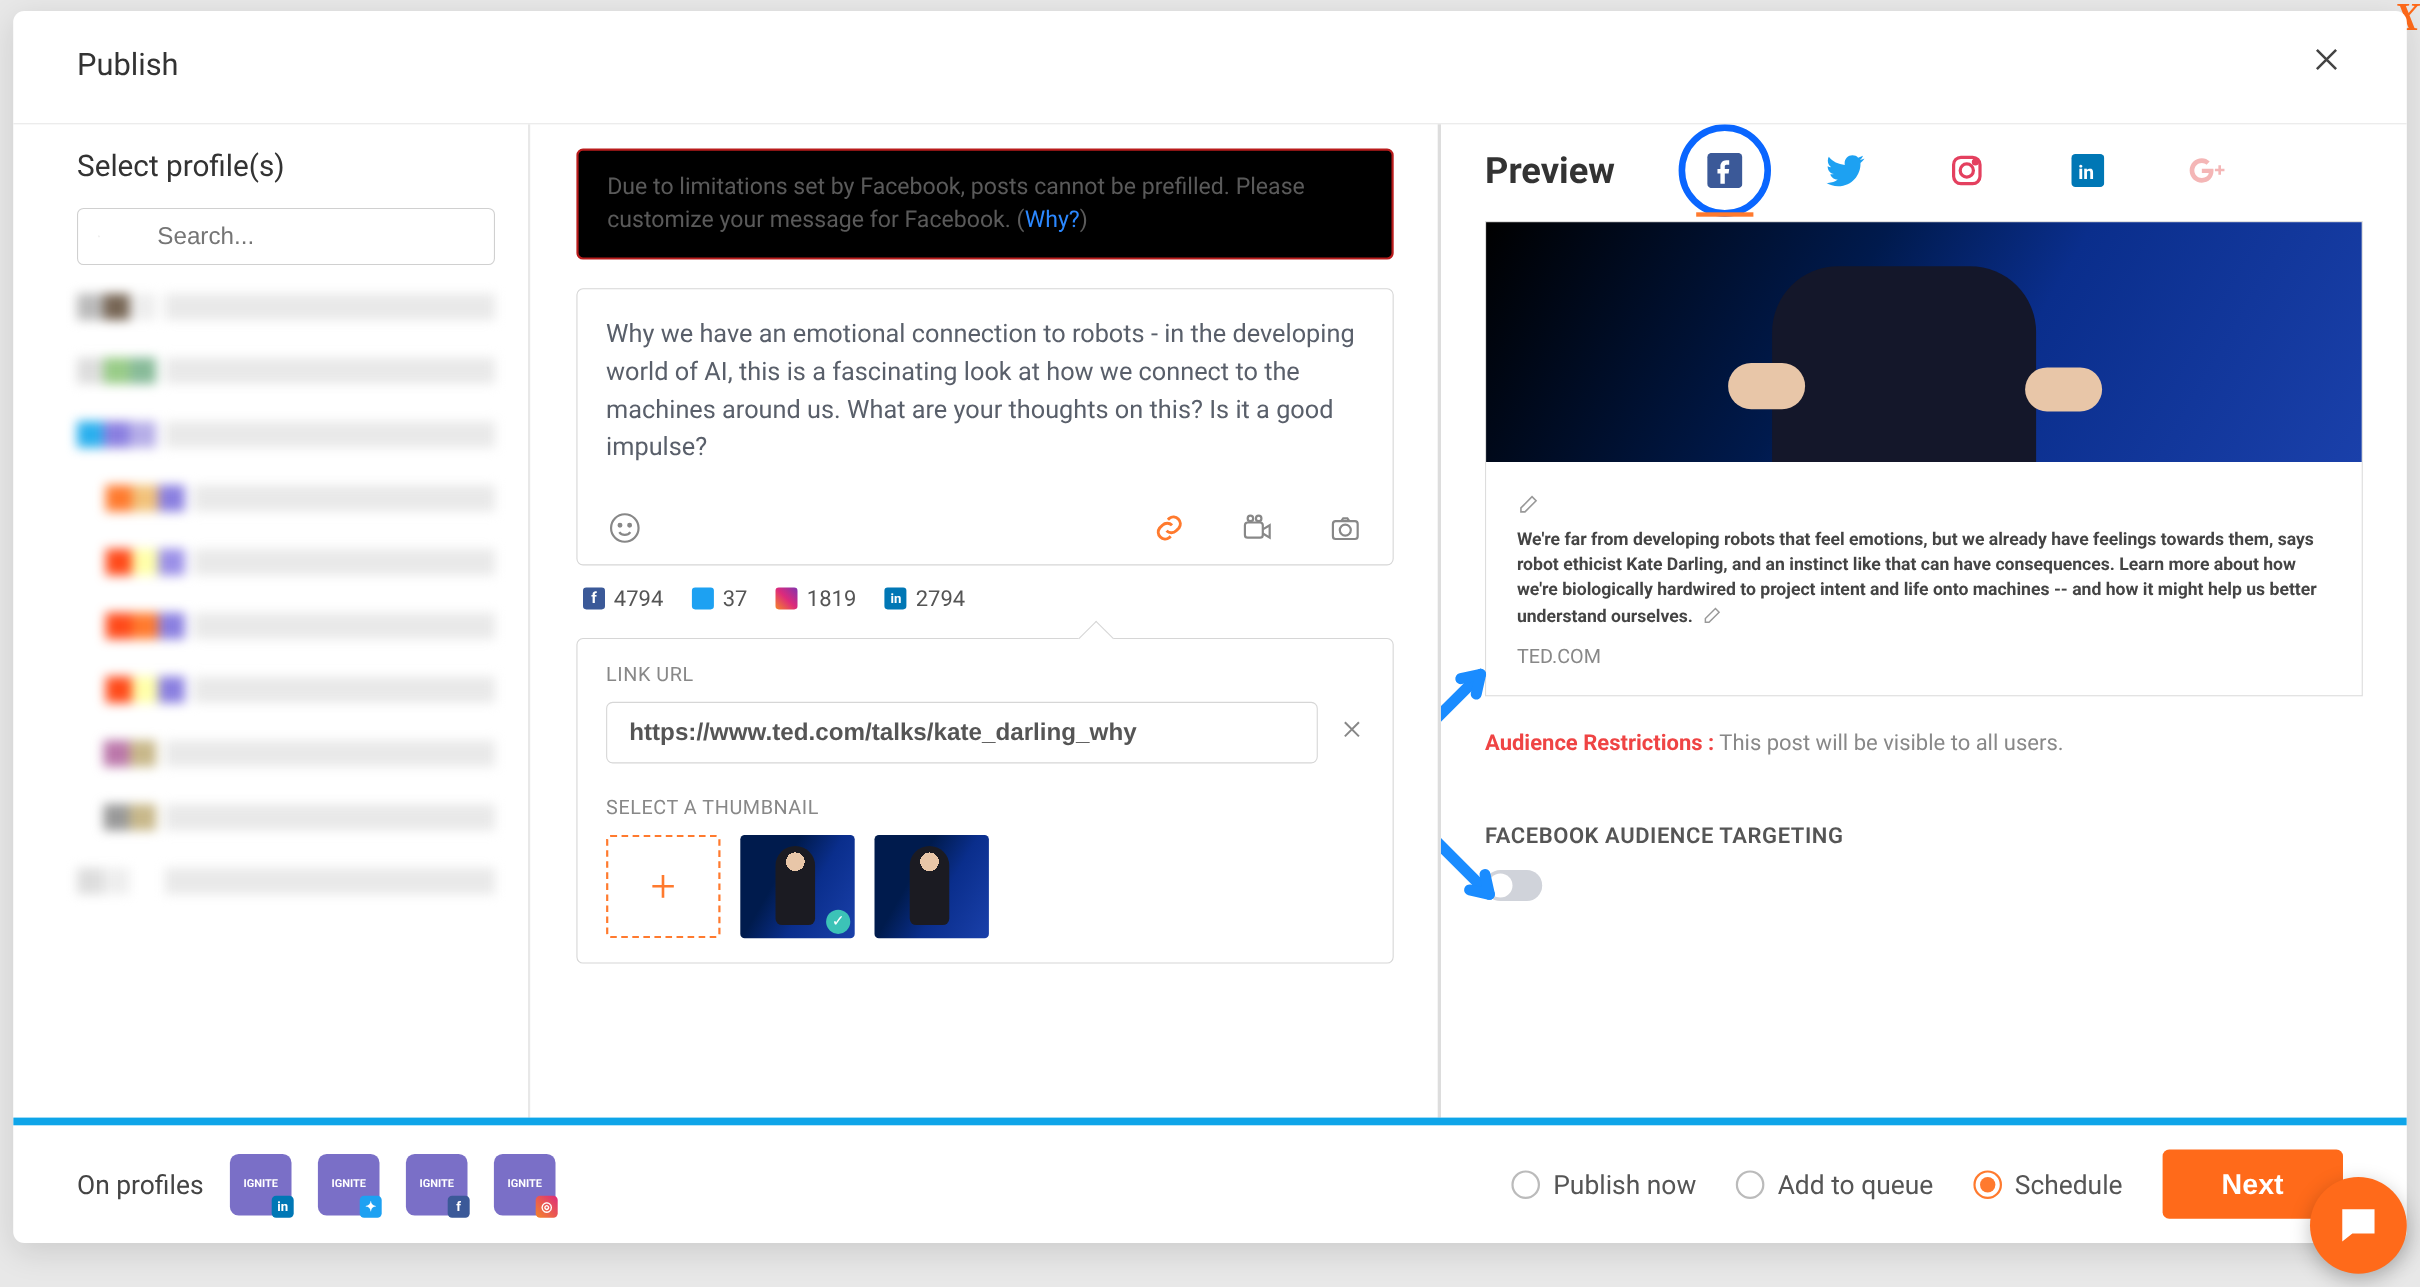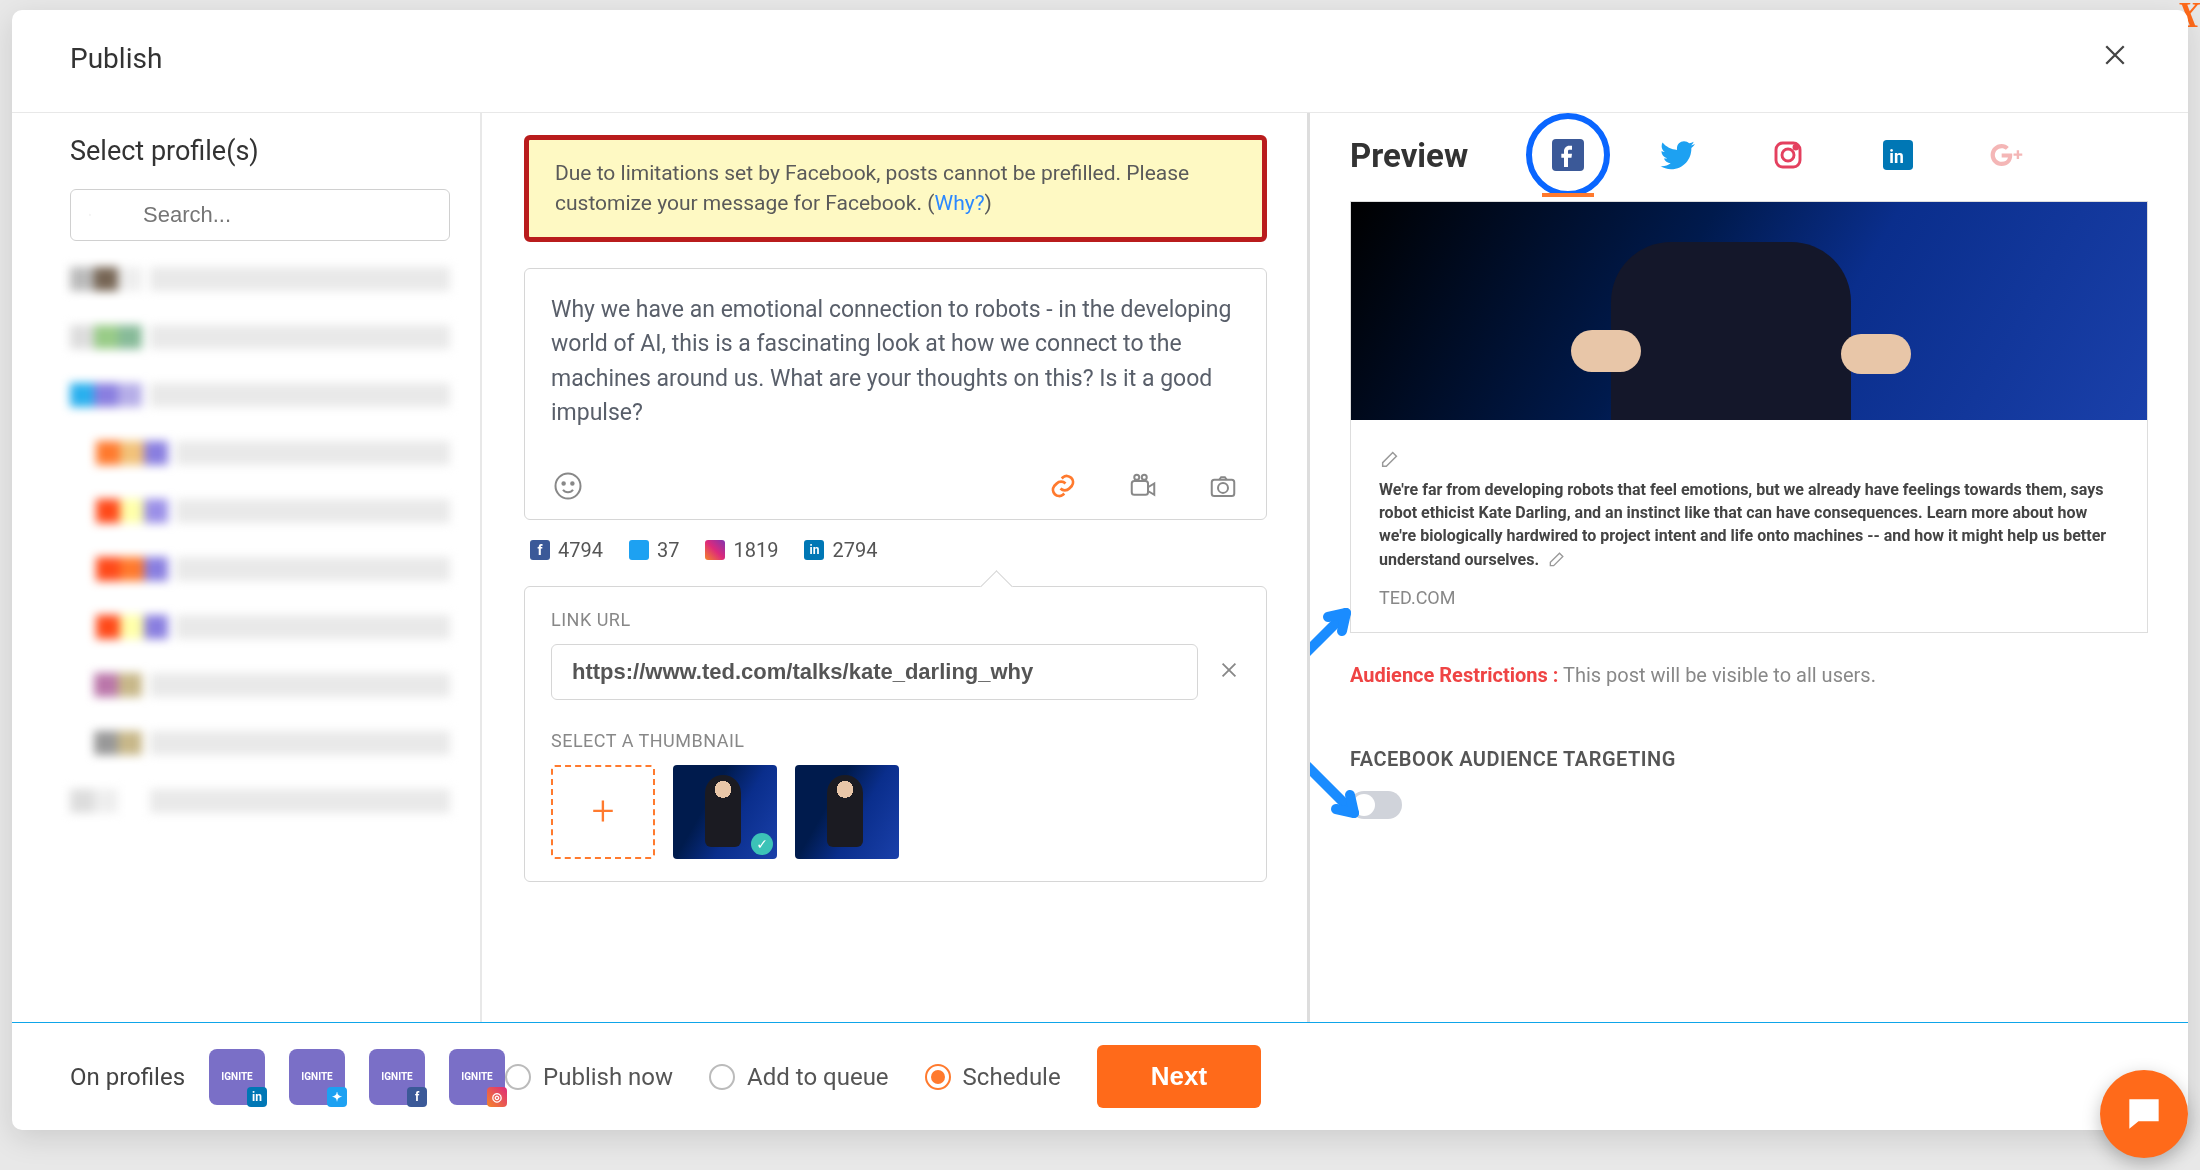--- a/index.html
+++ b/index.html
@@ -15,21 +15,21 @@
 .search-wrap svg { width: 22px; height: 22px; fill: none; stroke: #bbb; stroke-width: 2; }
 .search-wrap input { border: none; outline: none; font-size: 22px; color: #888; margin-left: 14px; flex: 1; }
 .profile-row { display: flex; align-items: center; gap: 0; margin-bottom: 4px; filter: blur(5px); }
 .profile-row .sw { width: 24px; height: 24px; }
 .profile-row .bar { height: 24px; flex: 1; background: #e9e9e9; margin-left: 8px; }
 .profile-row.indent { margin-left: 26px; }
 .profile-stack { display: flex; flex-direction: column; gap: 30px; margin-top: 10px; }
 
 .col-mid { flex: 1; padding: 22px 40px 0 42px; border-right: 3px solid #ddd; overflow: hidden; }
 .col-mid h2 { font-size: 27px; font-weight: 400; color: #333; margin-bottom: 18px; }
-.notice { border: 5px solid #b91c1c; background: #fef9c3; border-radius: 6px; padding: 18px 26px; font-size: 21px; color: #5a5a5a; line-height: 1.45; margin-bottom: 26px; }
+.notice { border: 2px solid #b91c1c; background: #000000; border-radius: 6px; padding: 18px 26px; font-size: 21px; color: #5a5a5a; line-height: 1.45; margin-bottom: 26px; }
 .notice a { color: #2b88ff; text-decoration: none; }
 .composer { border: 1px solid #d6d6d6; border-radius: 6px; padding: 24px 26px 16px; }
 .composer-text { font-size: 23px; color: #595f6a; line-height: 1.5; min-height: 140px; }
 .composer-tools { display: flex; align-items: center; justify-content: space-between; margin-top: 36px; }
 .tool-right { display: flex; gap: 46px; }
 .ic { width: 34px; height: 34px; display: inline-flex; align-items: center; justify-content: center; }
 .ic svg { width: 30px; height: 30px; }
 .counts { display: flex; gap: 26px; margin: 18px 0 24px 6px; font-size: 20px; color: #555; align-items: center; }
 .counts .ci { display: flex; align-items: center; gap: 8px; }
 .counts .sq { width: 20px; height: 20px; border-radius: 3px; display: inline-block; }
@@ -63,21 +63,21 @@
 .card-desc { font-size: 16px; color: #444; line-height: 1.45; font-weight: bold; }
 .edit-ic { width: 22px; height: 22px; display: inline-block; }
 .card-domain { font-size: 18px; color: #888; margin-top: 16px; }
 .aud-line { margin-top: 30px; font-size: 20px; }
 .aud-line b { color: #ef4444; font-weight: 700; }
 .aud-line span { color: #888; }
 .targ-head { margin-top: 60px; font-size: 20px; color: #555; letter-spacing: 0.5px; font-weight: 600; }
 .toggle { margin-top: 20px; width: 52px; height: 28px; background: #d0d3da; border-radius: 14px; position: relative; cursor: pointer; }
 .toggle::after { content: ""; position: absolute; left: 3px; top: 3px; width: 22px; height: 22px; background: #fff; border-radius: 50%; }
 
-.footer { border-top: 1px solid #0ea5e9; padding: 22px 58px; display: flex; align-items: center; }
+.footer { border-top: 7px solid #0ea5e9; padding: 22px 58px; display: flex; align-items: center; justify-content: space-between; }
 .footer-left { display: flex; align-items: center; gap: 24px; }
 .footer-left .lbl { font-size: 24px; color: #444; }
 .badge { width: 56px; height: 56px; border-radius: 8px; background: #7a6fc7; position: relative; display: flex; align-items: center; justify-content: center; color: #fff; font-size: 10px; font-weight: 700; }
 .badge .mini { position: absolute; right: -2px; bottom: -2px; width: 20px; height: 20px; border-radius: 4px; display: flex; align-items: center; justify-content: center; font-size: 12px; color: #fff; }
 .footer-right { display: flex; align-items: center; gap: 36px; }
 .radio { display: flex; align-items: center; gap: 12px; font-size: 24px; color: #555; cursor: pointer; }
 .radio .r { width: 26px; height: 26px; border: 2px solid #bbb; border-radius: 50%; display: flex; align-items: center; justify-content: center; }
 .radio.sel .r { border-color: #ff7a2e; }
 .radio.sel .r::after { content: ""; width: 14px; height: 14px; background: #ff7a2e; border-radius: 50%; }
 .next-btn { background: #ff6a1a; color: #fff; border: none; border-radius: 6px; padding: 16px 54px; font-size: 26px; font-weight: 600; cursor: pointer; }

